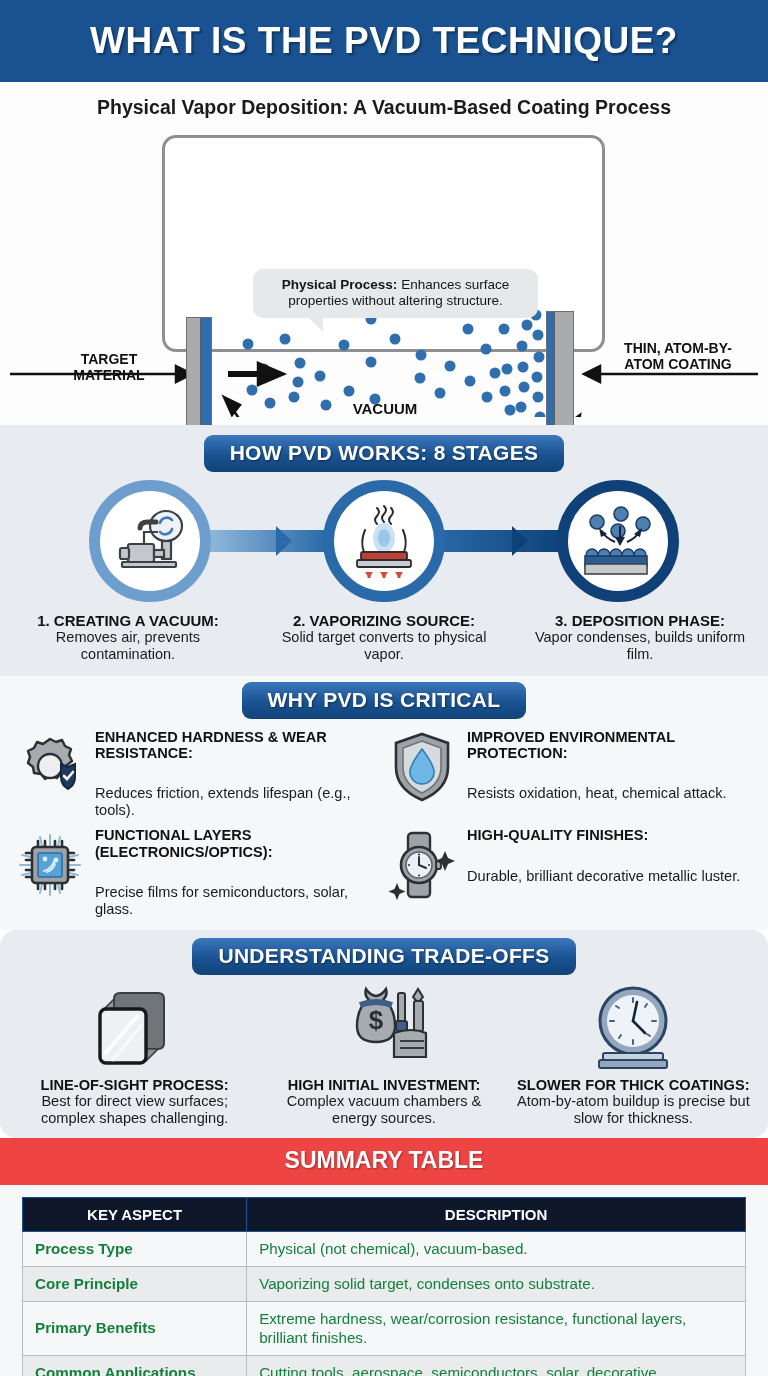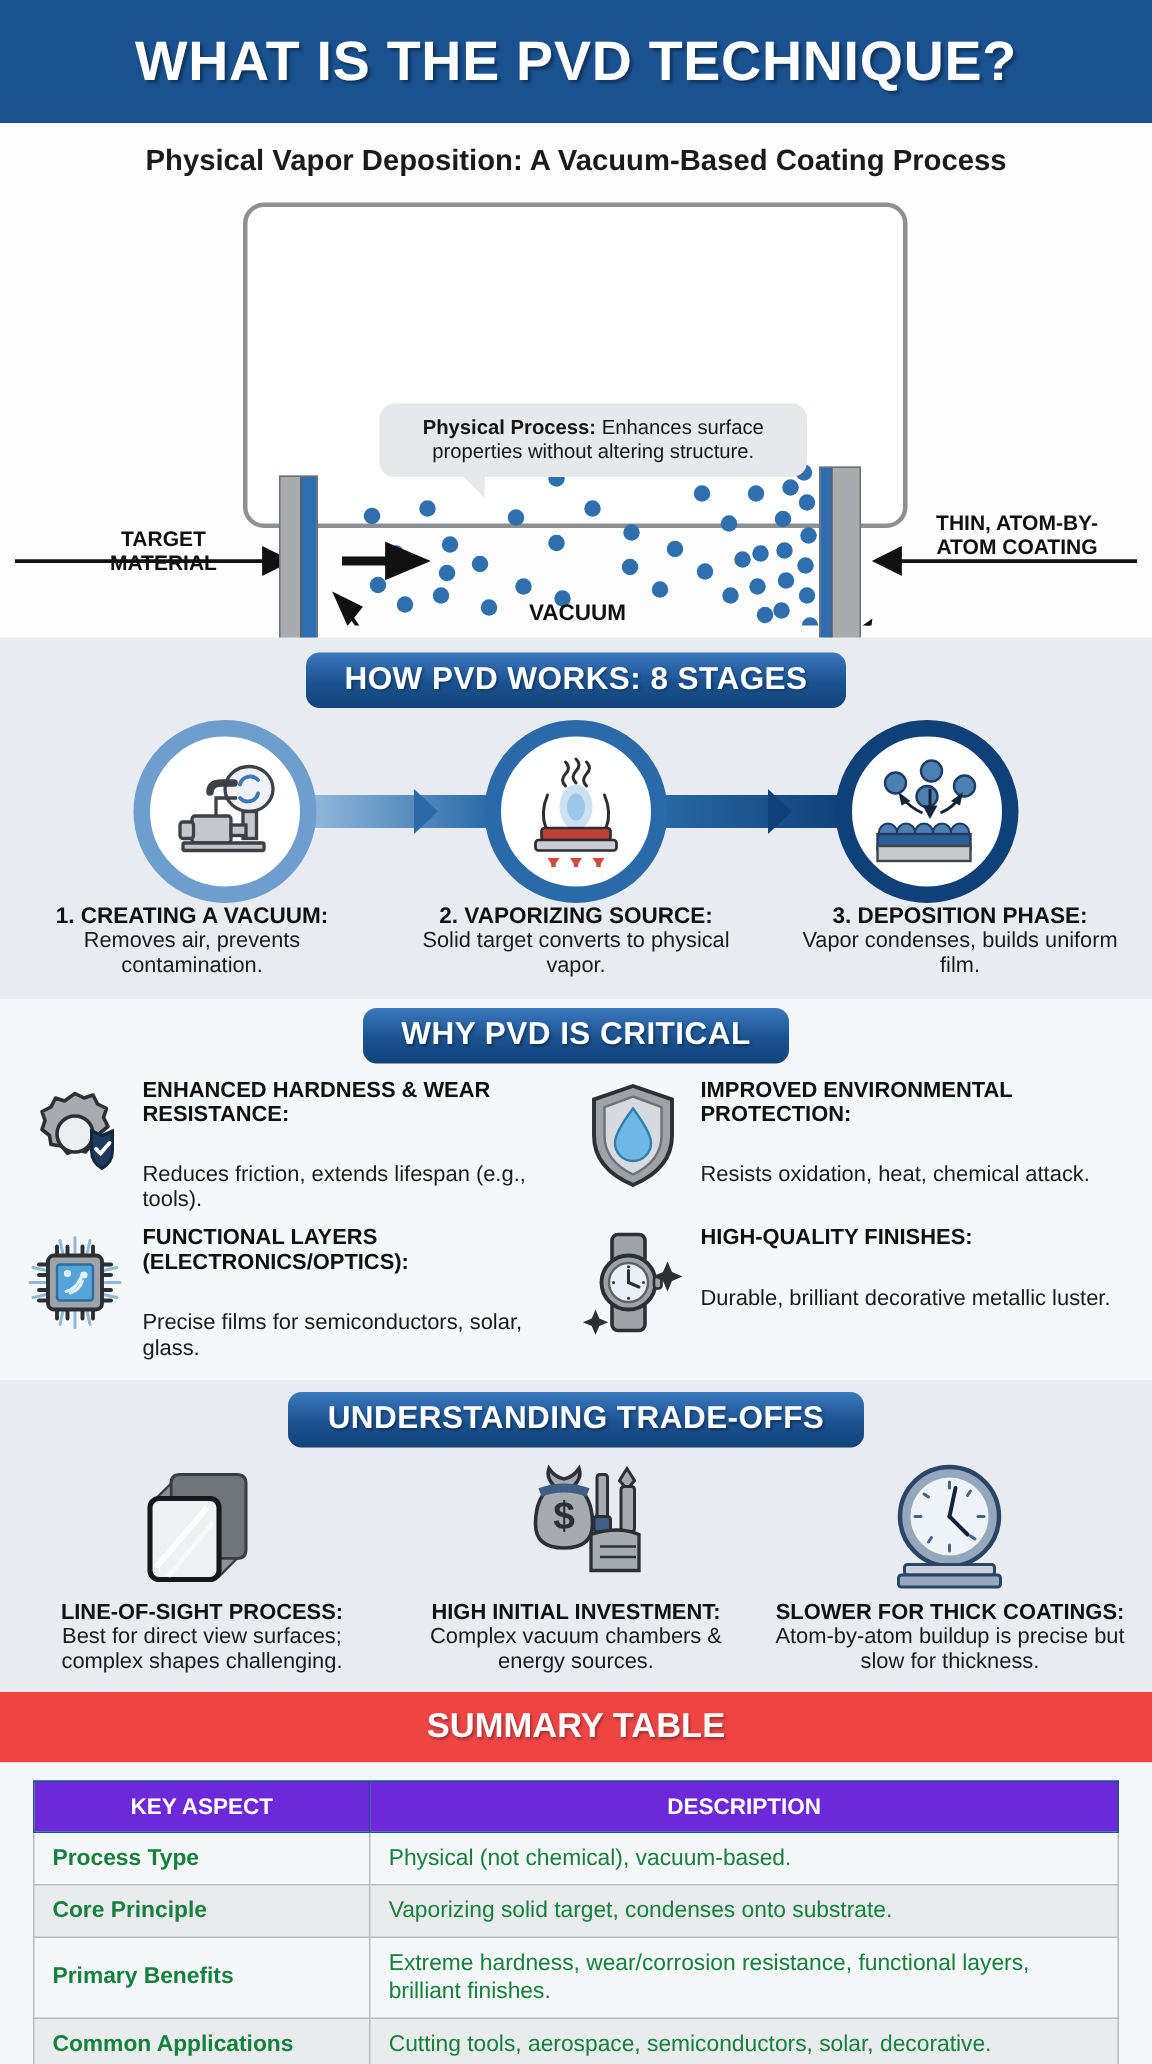--- a/index.html
+++ b/index.html
@@ -125,56 +125,56 @@
   .chev2 { left: 512px; border-left: 16px solid #0f4178; }
   .circ {
     position: absolute; top: 2px;
     width: 122px; height: 122px; border-radius: 50%;
     background: #fff;
     display: flex; align-items: center; justify-content: center;
   }
   .circ.c1 { left: 89px;  border: 11px solid #6e9ecd; }
   .circ.c2 { left: 323px; border: 11px solid #2a6aa9; }
   .circ.c3 { left: 557px; border: 11px solid #0f4178; }
-  .stage-caps { display: flex; margin-top: 4px; justify-content: flex-end; }
+  .stage-caps { display: flex; margin-top: 14px; justify-content: flex-end; }
   .stage-cap { flex: 1; text-align: center; padding: 0 8px; }
   .stage-cap .t { font-size: 15px; font-weight: bold; color: #111; }
   .stage-cap .d { font-size: 14.5px; color: #1a1a1a; line-height: 1.2; }
 
   
   .benefits { background: #f6f7f8; padding: 6px 0 8px; }
   .bene-grid {
     display: grid; grid-template-columns: 1fr 1fr;
     row-gap: 6px; column-gap: 4px;
     padding: 8px 14px 4px;
   }
   .bene { display: flex; gap: 9px; align-items: flex-start; }
   .bene .ic { flex: 0 0 72px; height: 80px; display:flex; align-items:center; justify-content:center; }
   .bene .tx { padding-top: 2px; }
   .bene .tt { font-size: 14.6px; font-weight: bold; color: #111; line-height: 1.12; }
   .bene .dd { font-size: 14.6px; color: #1a1a1a; line-height: 1.16; margin-top: 24px; }
 
   
-  .tradeoffs { background: #e8ecf0; padding: 8px 0 10px; }
+  .tradeoffs { background: #e8ecf0; padding: 8px 0 10px; border-radius: 16px; }
   .to-grid { display: flex; padding: 4px 10px 0; }
   .to { flex: 1; text-align: center; padding: 0 6px; }
   .to .ic { height: 92px; display: flex; align-items: flex-end; justify-content: center; }
   .to .tt { font-size: 14.6px; font-weight: bold; color: #111; margin-top: 6px; text-align: center; }
   .to .dd { font-size: 14.6px; color: #1a1a1a; line-height: 1.2; }
 
   
   .sum-head {
     background: #ef4444; color: #fff; text-align: center;
     font-size: 23px; font-weight: bold; padding: 9px 0 11px;
     text-shadow: 1px 1px 2px rgba(0,0,0,.35);
   }
   .sum-wrap { background: #f6f7f8; padding: 12px 22px 14px; }
   table { width: 100%; border-collapse: collapse; border: 1.5px solid #8e9194; }
   th {
-    background: #6d28d9; color: #fff; font-size: 15px; font-weight: bold;
+    background: #0f172a; color: #fff; font-size: 15px; font-weight: bold;
     padding: 8px 4px; border: 1px solid #1a5291; text-align: center;
   }
   th.k { width: 31%; }
   td { border: 1px solid #b9bcbf; font-size: 15.2px; color: #15803d; padding: 8px 12px; line-height: 1.2; }
   td.k { font-weight: bold; }
   tr.alt td { background: #e9ebed; }
 </style>
 </head>
 <body>
 

